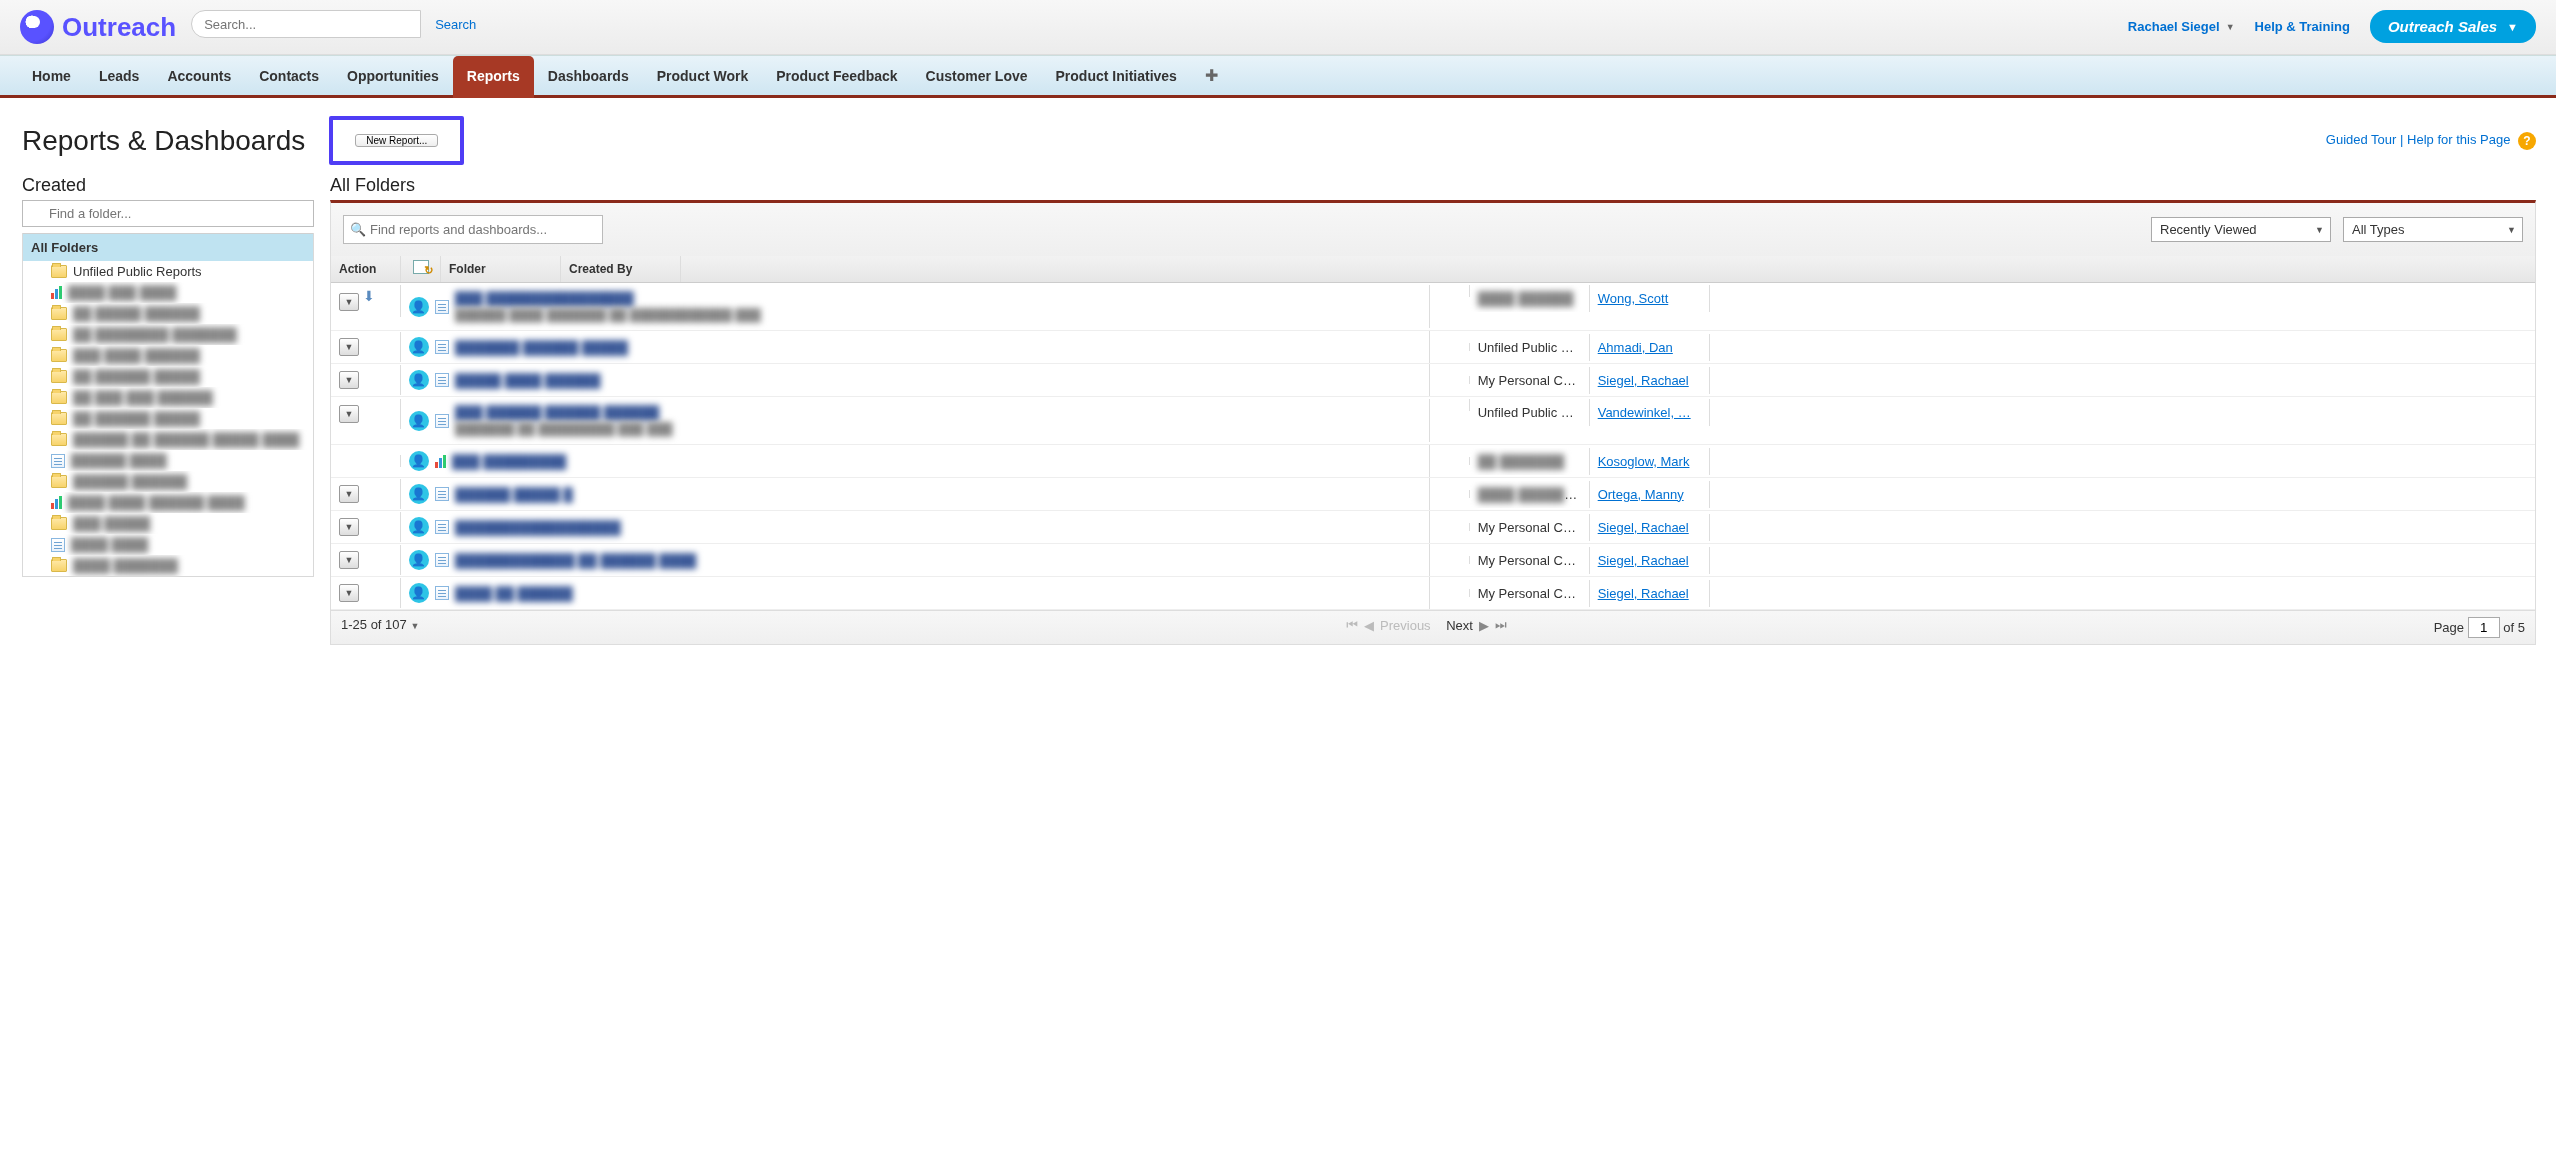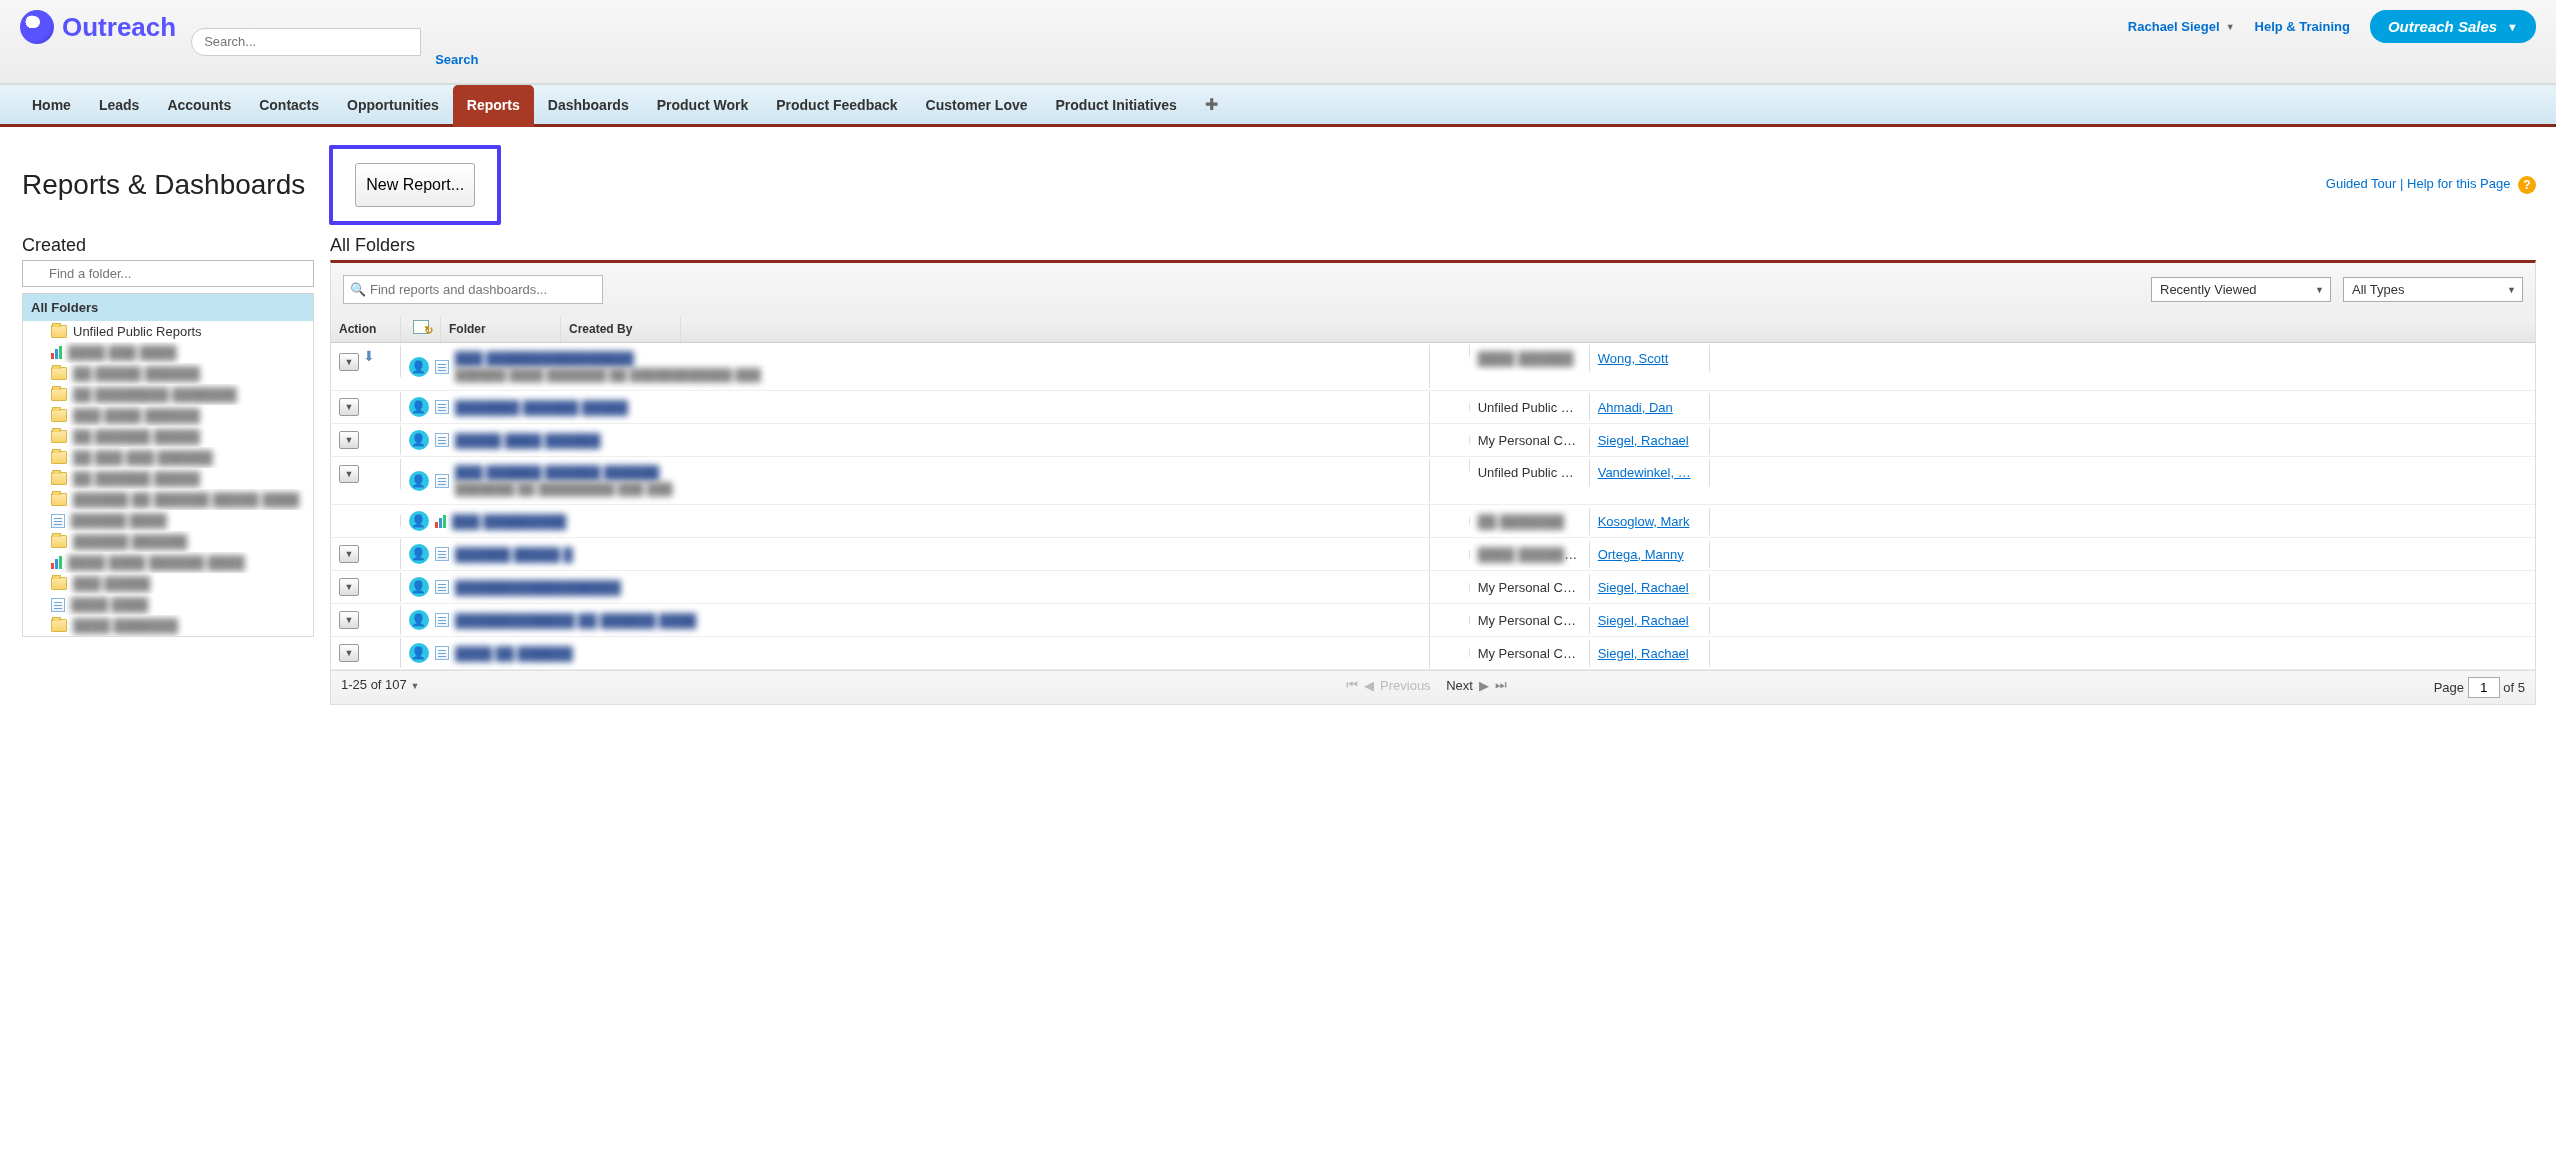--- a/index.html
+++ b/index.html
@@ -47,26 +47,25 @@
     width: 230px;
     height: 28px;
     font-size: 13px;
     background: #fff;
     color: #888;
   }
   .search-btn {
     border: none;
     background: transparent;
     color: #0070d2;
-    font-weight: bold;
+    font-weight: normal;
     font-size: 13px;
     padding: 5px 14px;
     cursor: pointer;
     height: 28px;
-    margin-top: 35px;
   }
   .header-right {
     margin-left: auto;
     display: flex;
     align-items: center;
     gap: 20px;
   }
   .user-menu {
     color: #0070d2;
     font-weight: bold;
@@ -154,22 +153,22 @@
   .new-report-box {
     border: 4px solid #4f3df5;
     padding: 14px 22px;
     border-radius: 2px;
     display: inline-flex;
   }
   .new-report-btn {
     background: linear-gradient(#fff,#eee);
     border: 1px solid #aaa;
     border-radius: 3px;
-    padding: 12px 10px;
-    font-size: 16px;
+    padding: 0 10px;
+    font-size: 10px;
     cursor: pointer;
   }
   .page-help {
     font-size: 13px;
     color: #0070d2;
     margin-left: 40px;
   }
   .page-help a { color: #0070d2; text-decoration: none; cursor:pointer; }
   .help-icon {
     display: inline-block;

